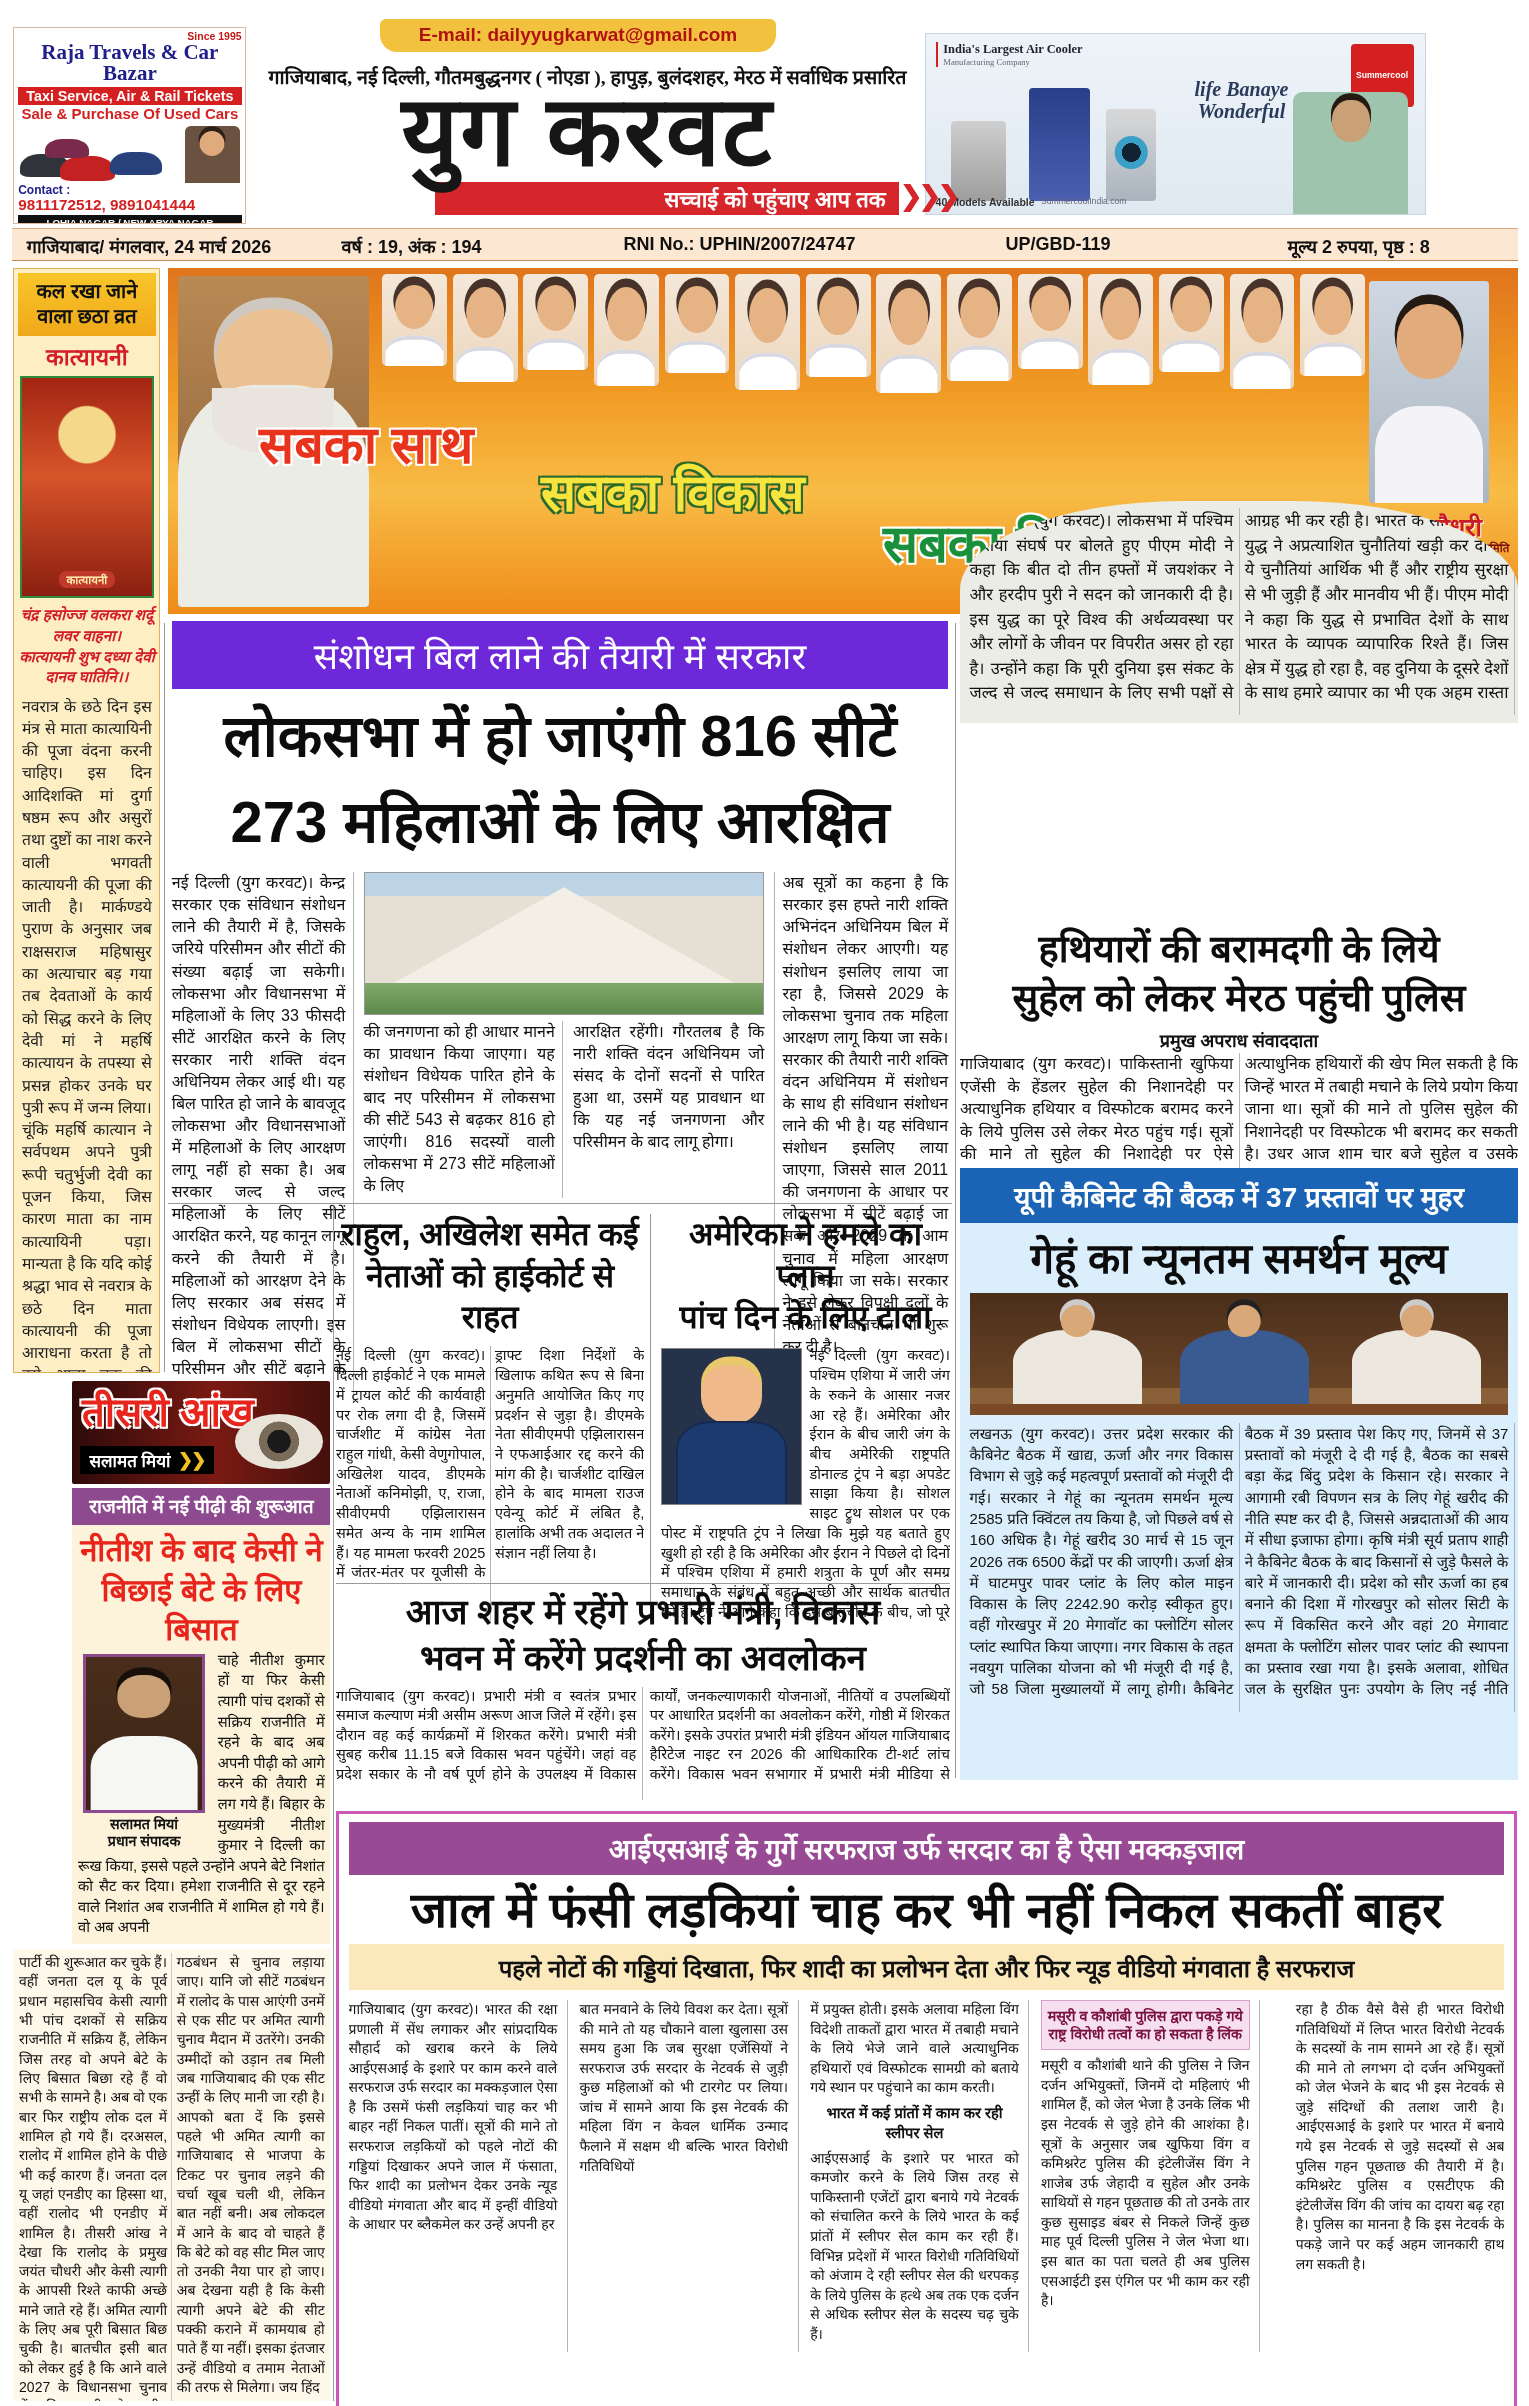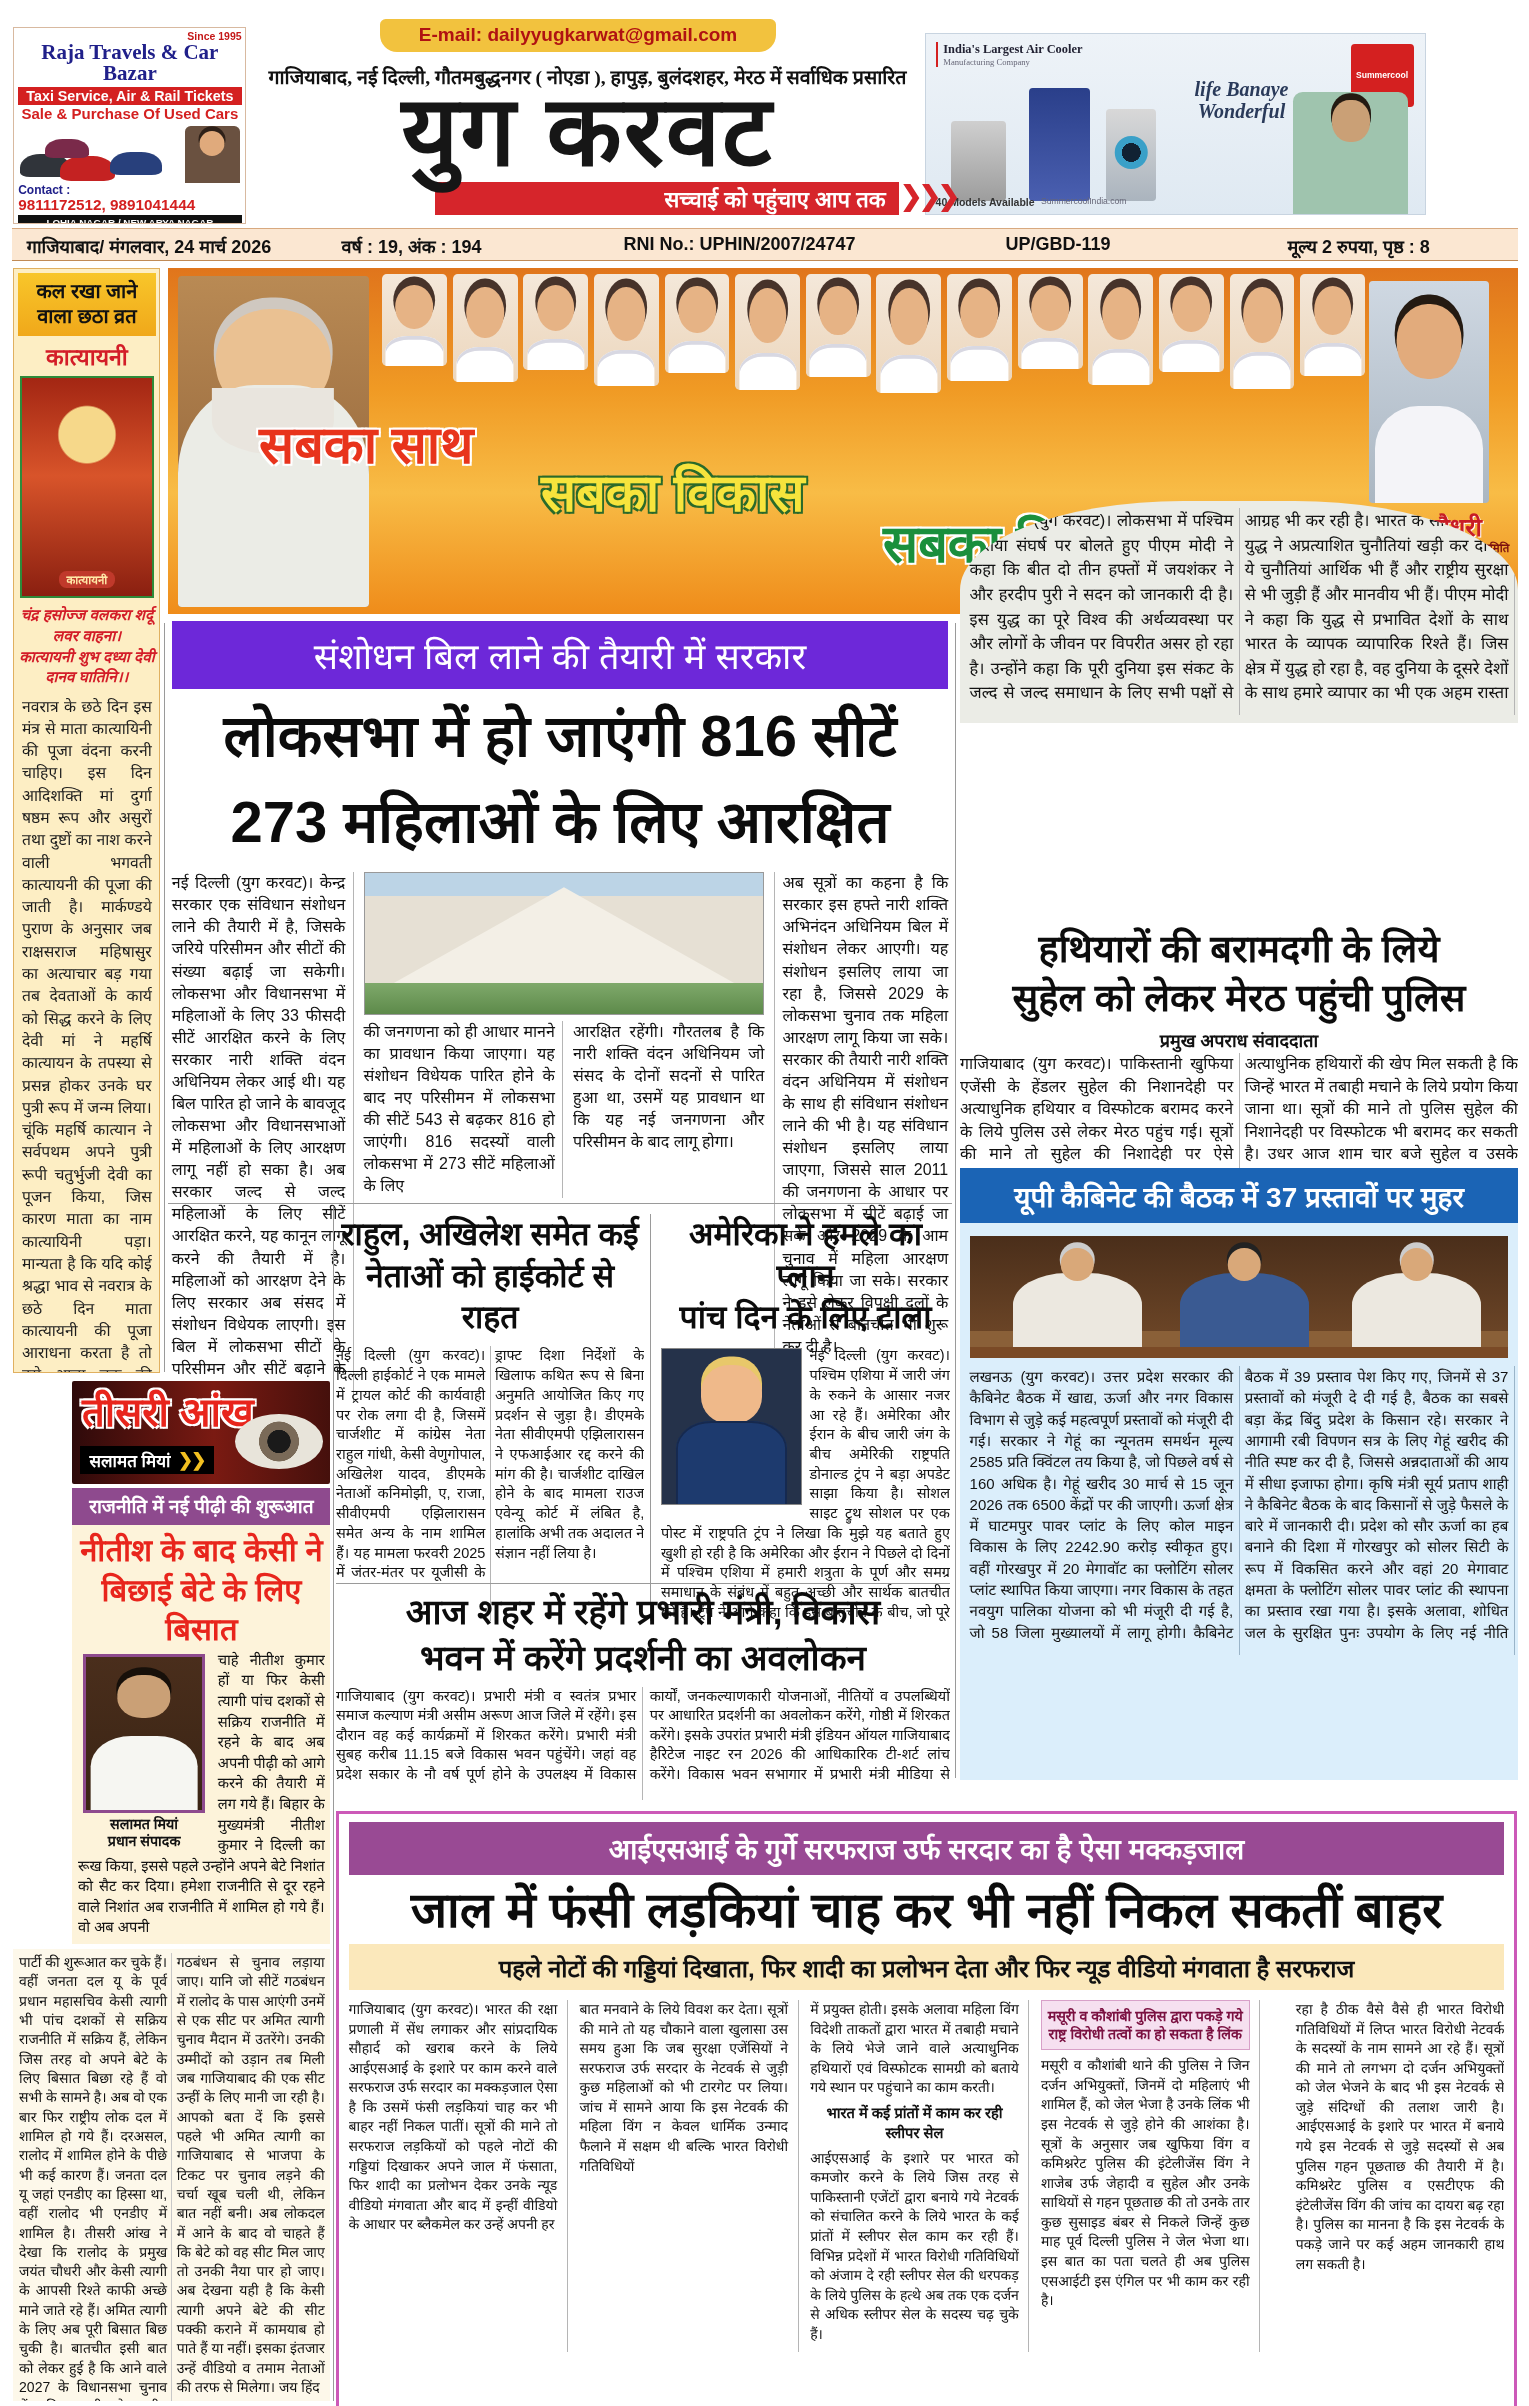--- a/index.html
+++ b/index.html
@@ -280,20 +280,21 @@
       <div>हथियारों की बरामदगी के लिये</div>
       <div>सुहेल को लेकर मेरठ पहुंची पुलिस</div>
     </div>
     <div class="weap-byline">प्रमुख अपराध संवाददाता</div>
     <div class="weap-body jt">गाजियाबाद (युग करवट)। पाकिस्तानी खुफिया एजेंसी के हेंडलर सुहेल की निशानदेही पर अत्याधुनिक हथियार व विस्फोटक बरामद करने के लिये पुलिस उसे लेकर मेरठ पहुंच गई। सूत्रों की माने तो सुहेल की निशादेही पर ऐसे अत्याधुनिक हथियारों की खेप मिल सकती है कि जिन्हें भारत में तबाही मचाने के लिये प्रयोग किया जाना था। सूत्रों की माने तो पुलिस सुहेल की निशानेदही पर विस्फोटक भी बरामद कर सकती है। उधर आज शाम चार बजे सुहेल व उसके साथियों की सात दिन की रिमांड समाप्त हो जायेगी।</div>
   </div>
 
   <div class="abs cab-story">
     <div class="cab-bar">यूपी कैबिनेट की बैठक में 37 प्रस्तावों पर मुहर</div>
     <div class="cab-headline">
+      <div>गेहूं का न्यूनतम समर्थन मूल्य</div>
     </div>
     <div class="cab-photo">
       <span class="cab-p" style="left:8%;"></span>
       <span class="cab-p cab-p2" style="left:39%;"></span>
       <span class="cab-p" style="left:71%;"></span>
       <span class="cab-table"></span>
     </div>
     <div class="cab-body jt">लखनऊ (युग करवट)। उत्तर प्रदेश सरकार की कैबिनेट बैठक में खाद्य, ऊर्जा और नगर विकास विभाग से जुड़े कई महत्वपूर्ण प्रस्तावों को मंजूरी दी गई। सरकार ने गेहूं का न्यूनतम समर्थन मूल्य 2585 प्रति क्विंटल तय किया है, जो पिछले वर्ष से 160 अधिक है। गेहूं खरीद 30 मार्च से 15 जून 2026 तक 6500 केंद्रों पर की जाएगी। ऊर्जा क्षेत्र में घाटमपुर पावर प्लांट के लिए कोल माइन विकास के लिए 2242.90 करोड़ स्वीकृत हुए। वहीं गोरखपुर में 20 मेगावॉट का फ्लोटिंग सोलर प्लांट स्थापित किया जाएगा। नगर विकास के तहत नवयुग पालिका योजना को भी मंजूरी दी गई है, जो 58 जिला मुख्यालयों में लागू होगी। कैबिनेट बैठक में 39 प्रस्ताव पेश किए गए, जिनमें से 37 प्रस्तावों को मंजूरी दे दी गई है, बैठक का सबसे बड़ा केंद्र बिंदु प्रदेश के किसान रहे। सरकार ने आगामी रबी विपणन सत्र के लिए गेहूं खरीद की नीति स्पष्ट कर दी है, जिससे अन्नदाताओं की आय में सीधा इजाफा होगा। कृषि मंत्री सूर्य प्रताप शाही ने कैबिनेट बैठक के बाद किसानों से जुड़े फैसले के बारे में जानकारी दी। प्रदेश को सौर ऊर्जा का हब बनाने की दिशा में गोरखपुर को सोलर सिटी के रूप में विकसित करने और वहां 20 मेगावाट क्षमता के फ्लोटिंग सोलर पावर प्लांट की स्थापना का प्रस्ताव रखा गया है। इसके अलावा, शोधित जल के सुरक्षित पुनः उपयोग के लिए नई नीति उत्तर प्रदेश राज्य नीति –2026 के प्रख्यापन पर भी चर्चा होगी। कृषि क्षेत्र में रबी विपणन वर्ष 2026–27 के लिए गेहूं खरीद की नीति निर्धारित की जाएगी।</div>
   </div>
 

